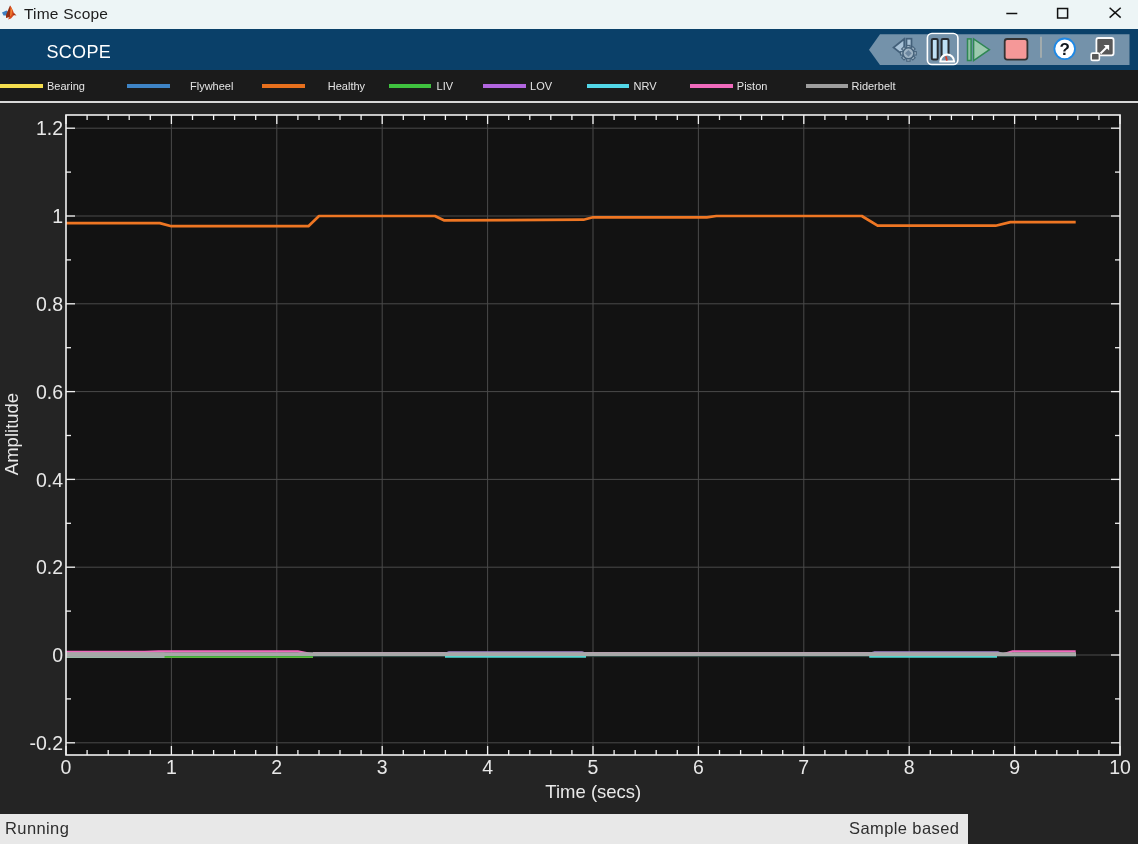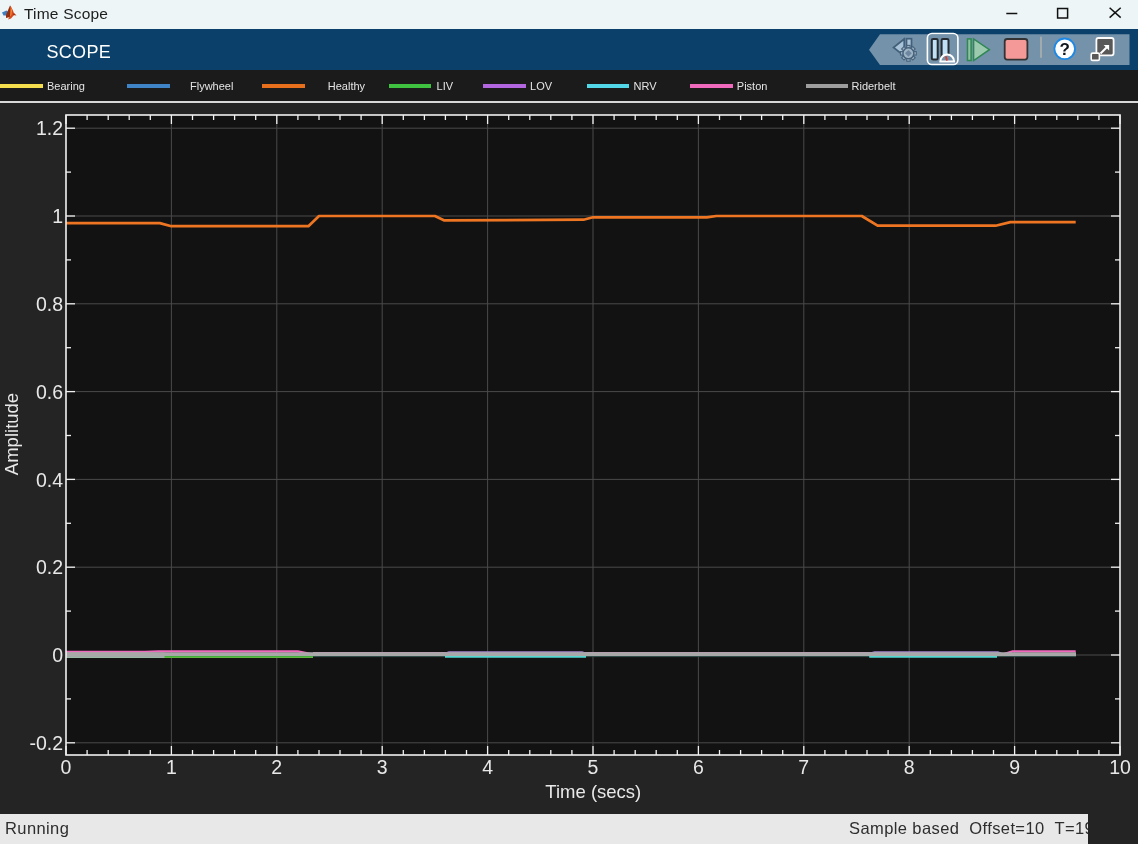--- a/index.html
+++ b/index.html
@@ -7,21 +7,21 @@
        font-family:"Liberation Sans", sans-serif;position:relative;}
   .abs{position:absolute;}
   .titlebar{left:0;top:0;width:1138px;height:29px;background:#edf5f6;}
   .title-text{left:24px;top:0;height:35px;line-height:27px;font-size:15.5px;letter-spacing:0.2px;color:#1c1c1c;}
   .toolstrip{left:0;top:29px;width:1138px;height:41px;background:#0a4069;}
   .tab{top:0;height:41px;line-height:46.5px;font-size:18px;letter-spacing:0.3px;color:#fff;}
   .legend{left:0;top:70px;width:1138px;height:31px;background:#1b1b1b;}
   .sw{top:14.3px;height:3.4px;}
   .lab{top:0;height:31px;line-height:32px;font-size:11px;color:#e5e5e5;}
   .sep{left:0;top:101px;width:1138px;height:2px;background:#d9d9d9;}
-  .statusbar{left:0;top:814px;width:1088px;height:30px;background:#e8e8e8;overflow:hidden;}
+  .statusbar{left:0;top:814px;width:968px;height:30px;background:#e8e8e8;overflow:hidden;}
   .st{top:0;height:30px;line-height:28px;font-size:16.5px;letter-spacing:0.4px;color:#2e2e2e;white-space:nowrap;}
 </style>
 </head>
 <body>
 
 <div class="abs titlebar">
   <svg class="abs" style="left:2px;top:4px" width="16" height="16" viewBox="0 0 16 16">
     <polygon points="0,8.5 4.5,6.5 7,8.5 6.5,11.5 1.5,11.5" fill="#3f7fc0"></polygon>
     <polygon points="4,11 8,1.5 10,5 8,13 4,14" fill="#952f12"></polygon>
     <polygon points="8,1.5 10.5,5.5 12.5,10.5 9,14.5 6,15.5 8,12" fill="#d6491e"></polygon>

